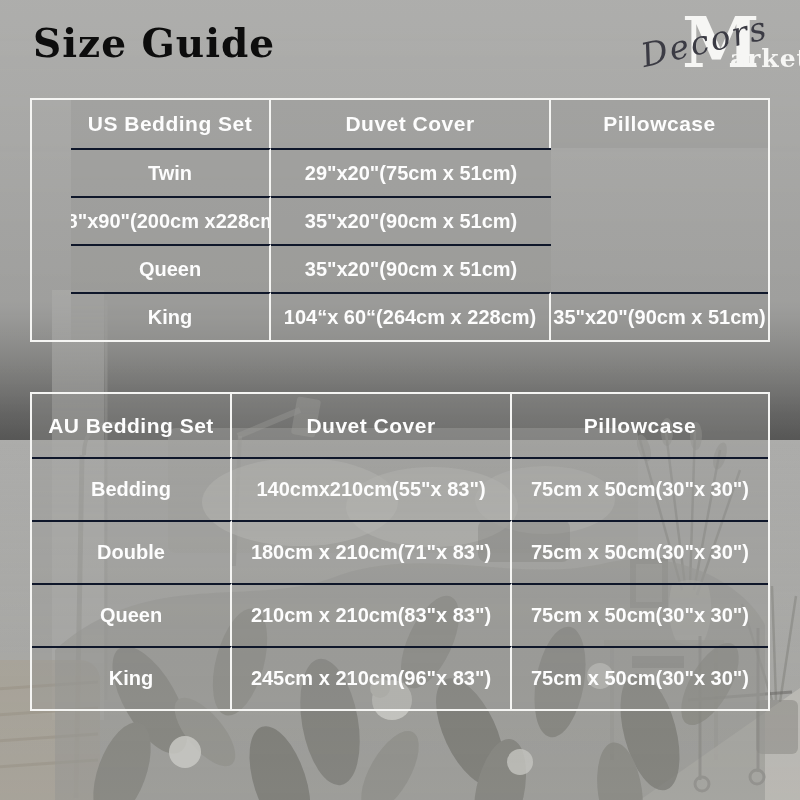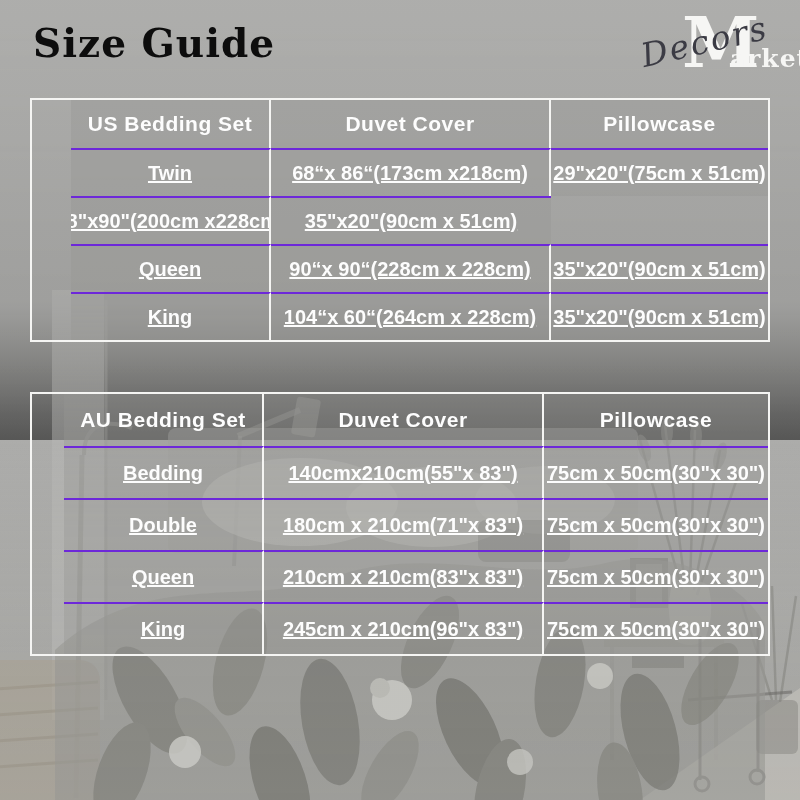--- a/index.html
+++ b/index.html
@@ -45,30 +45,30 @@
   }
 
   .size-table{
     position:absolute;left:30px;width:740px;
     border:2px solid #f5f5f3;box-sizing:border-box;
   }
   .t1{top:98px;}
   .t2{top:392px;}
   .trow{display:grid;grid-template-columns:200px 280px 1fr;}
   .t1 .trow{height:48px;margin-left:39px;}
-  .t2 .trow{height:52px;padding-left:32px;}
+  .t2 .trow{height:63px;}
   .tcell{
     display:flex;align-items:center;justify-content:center;
     background:rgba(150,150,148,0.38);
     color:#fdfdfd;font-weight:bold;font-size:20px;
     border-right:2px solid #f5f5f3;
     white-space:nowrap;overflow:hidden;
   }
   .tcell:last-child{border-right:none;}
-  .trow + .trow .tcell{border-top:2px solid #6d28d9;text-decoration:underline;}
+  .trow + .trow .tcell{border-top:2px solid #0f172a;}
   .thead .tcell{font-size:21px;letter-spacing:0.5px;}
 
   .notes{position:absolute;left:31px;top:675px;width:762px;}
   .note{
     margin:0 0 13px 0;color:#161616;font-weight:bold;font-size:20px;
     line-height:1.08;white-space:pre-line;letter-spacing:0.2px;
   }
 </style>
 </head>
 <body>
@@ -185,30 +185,28 @@
     </div>
 
     <section class="size-table t1">
         <div class="trow thead">
           <div class="tcell">US Bedding Set</div>
           <div class="tcell">Duvet Cover</div>
           <div class="tcell">Pillowcase</div>
         </div>
         <div class="trow">
           <div class="tcell">Twin</div>
-          <div class="tcell">68“x 86“(173cm x218cm)</div>
           <div class="tcell">29"x20"(75cm x 51cm)</div>
         </div>
         <div class="trow">
           <div class="tcell">78"x90"(200cm x228cm)</div>
           <div class="tcell">35"x20"(90cm x 51cm)</div>
         </div>
         <div class="trow">
           <div class="tcell">Queen</div>
-          <div class="tcell">90“x 90“(228cm x 228cm)</div>
           <div class="tcell">35"x20"(90cm x 51cm)</div>
         </div>
         <div class="trow">
           <div class="tcell">King</div>
           <div class="tcell">104“x 60“(264cm x 228cm)</div>
           <div class="tcell">35"x20"(90cm x 51cm)</div>
         </div>
       </section>
     <section class="size-table t2">
         <div class="trow thead">

